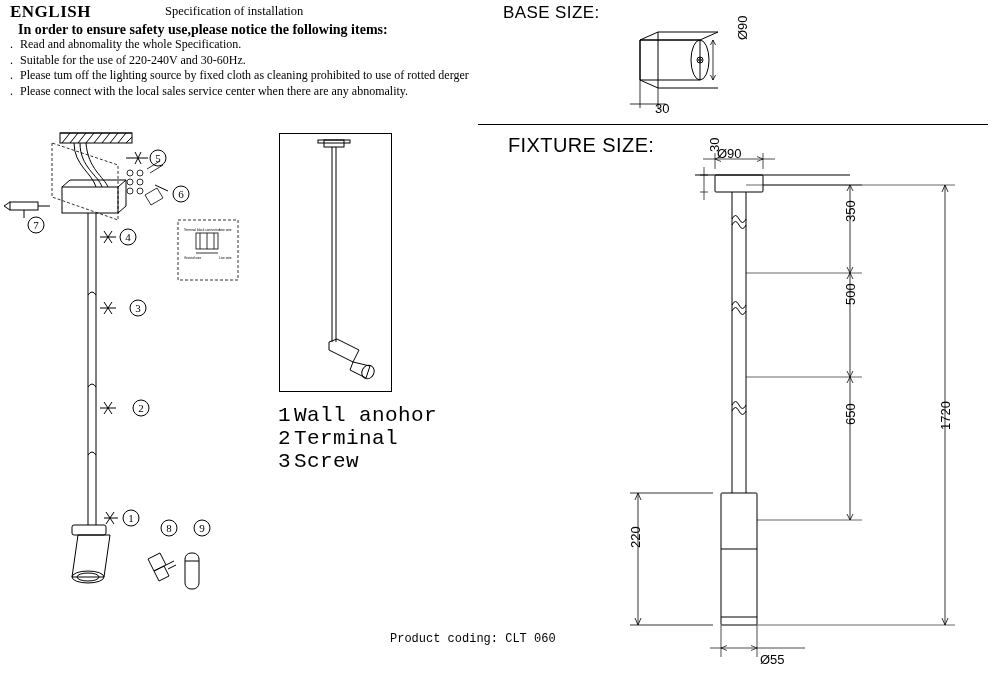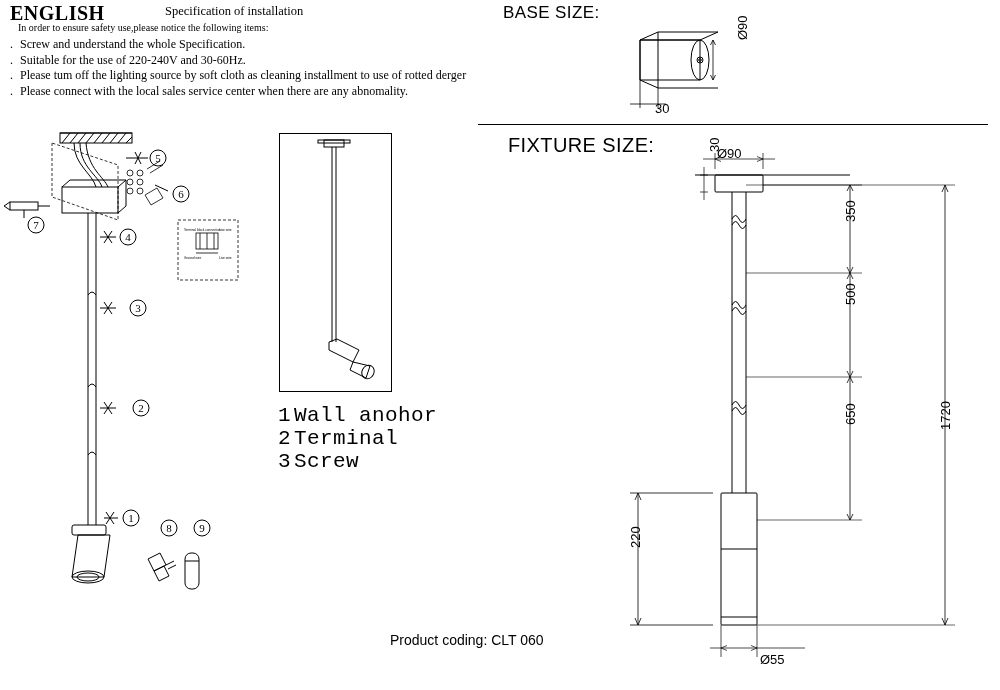--- a/index.html
+++ b/index.html
@@ -14,31 +14,32 @@
     font-family: "Liberation Serif", serif;
     color: #000;
     overflow: hidden;
   }
   .abs { position: absolute; }
 
   
   #lang-title {
     left: 10px; top: 2px;
     font-family: "Liberation Serif", serif;
-    font-size: 20px;
+    font-size: 17px;
     font-weight: bold;
     letter-spacing: 0.5px;
   }
   #spec-title {
     left: 165px; top: 4px;
     font-size: 12.5px;
   }
   #notice-intro {
     left: 18px; top: 22px;
-    font-size: 10px;
+    font-size: 14px;
+    font-weight: bold;
   }
   .bullet-line {
     font-size: 12px;
     line-height: 15.6px;
     white-space: nowrap;
   }
   #bullets {
     left: 10px; top: 37px;
     width: 420px;
   }
@@ -66,22 +67,22 @@
     letter-spacing: 0.4px;
   }
   #fixture-size-title {
     left: 508px; top: 134px;
     font-family: "Liberation Sans", sans-serif;
     font-size: 20px;
     letter-spacing: 0.4px;
   }
   #product-coding {
     left: 390px; top: 632px;
-    font-family: Liberation Sans, sans-serif;
-    font-size: 14px;
+    font-family: Liberation Mono, monospace;
+    font-size: 12px;
   }
 
   
   #divider {
     left: 478px; top: 124px;
     width: 510px; height: 1px;
     background: #000;
   }
 
   
@@ -106,23 +107,23 @@
   .ln { stroke: #000; fill: none; }
 </style>
 </head>
 <body>
 
 <div class="abs" id="lang-title">ENGLISH</div>
 <div class="abs" id="spec-title">Specification of installation</div>
 <div class="abs" id="notice-intro">In order to ensure safety use,please notice the following items:</div>
 
 <div class="abs" id="bullets">
-  <div class="bullet-line"><span class="dot">.</span><span>Screw and understand the whole Specification.</span></div>
+  <div class="bullet-line"><span class="dot">.</span><span>Read and abnomality the whole Specification.</span></div>
   <div class="bullet-line"><span class="dot">.</span><span>Suitable for the use of 220-240V and 30-60Hz.</span></div>
-  <div class="bullet-line"><span class="dot">.</span><span>Please tum off the lighting source by soft cloth as cleaning installment to use of rotted derger</span></div>
+  <div class="bullet-line"><span class="dot">.</span><span>Please tum off the lighting source by fixed cloth as cleaning prohibited to use of rotted derger</span></div>
   <div class="bullet-line"><span class="dot">.</span><span>Please connect with the local sales service center when there are any abnomality.</span></div>
 </div>
 
 <div class="abs" style="left:0px; top:125px; width:270px; height:470px;">
   <svg width="270" height="470" viewBox="0 0 270 470">
 
     <g class="ln" stroke-width="1">
       <rect x="60" y="8" width="72" height="10"></rect>
       <line x1="60" y1="8" x2="132" y2="8"></line>
       <line x1="62" y1="18" x2="70" y2="8"></line>

